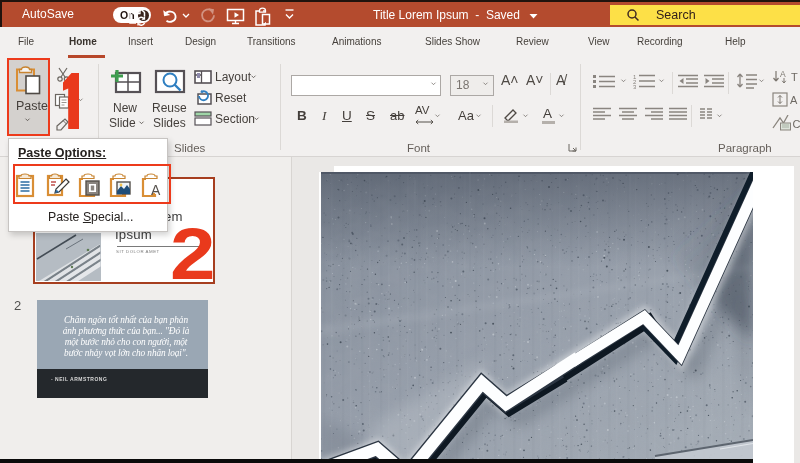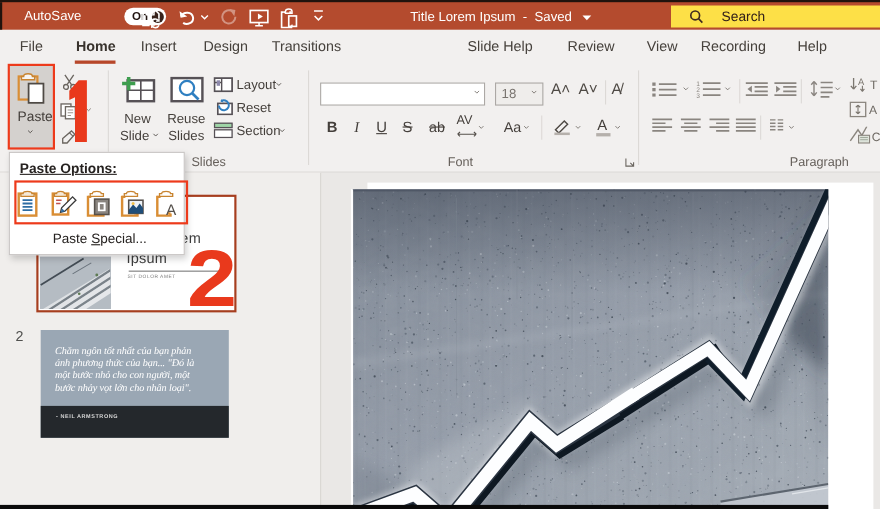--- a/index.html
+++ b/index.html
@@ -13,21 +13,21 @@
   .tb-txt{position:absolute;color:#fff;font-size:12px;line-height:27px;top:-1px;}
   #autosave{left:22px;}
   #toggle{position:absolute;left:79px;top:5px;width:38px;height:16px;background:#fff;border-radius:8px;margin-left:34px;}
   #toggle .on{position:absolute;left:7px;top:2px;font-size:10.5px;font-weight:bold;color:#211511;}
   #toggle .knob{position:absolute;right:2.5px;top:2.5px;width:11px;height:11px;border-radius:50%;background:#38231c;}
   #doctitle{position:absolute;left:373px;top:0;font-size:12px;color:#ffffff;line-height:26px;}
   #searchbox{position:absolute;left:610px;top:3px;width:190px;height:20px;background:#fde047;}
   #searchbox .stext{position:absolute;left:46px;top:0px;font-size:12.5px;color:#33201a;line-height:20px;}
   
   #tabrow{left:0;top:27px;width:800px;height:32px;}
-  .tab{position:absolute;top:0;font-size:13px;color:#46413c;line-height:30px;text-align:center;}
+  .tab{position:absolute;top:0;font-size:10px;color:#46413c;line-height:30px;text-align:center;}
   .tab.home{font-weight:bold;color:#38322d;}
   #homeline{position:absolute;left:68px;top:28px;width:37px;height:2.6px;background:#b7472a;}
   
   #ribbon{left:0;top:59px;width:800px;height:98px;background:#f2f0ef;border-bottom:1px solid #d7d4d2;box-sizing:border-box;}
   .vsep{position:absolute;width:1px;background:#dcd9d6;}
   .glabel{position:absolute;font-size:11.5px;color:#655f5a;}
   .btxt{position:absolute;font-size:12px;color:#443f3b;}
   .chev{position:absolute;width:7px;height:4px;}
   
   #pastebtn{position:absolute;left:8.5px;top:0px;width:39px;height:76px;background:#d4d1ce;}
@@ -38,21 +38,21 @@
   #popup .pspecial{position:absolute;left:39px;top:71px;font-size:12.3px;color:#262220;text-align:right;}
   
   .redbox{position:absolute;border:2.6px solid #ed3a1b;box-sizing:border-box;z-index:40;background:transparent;}
   .rednum{position:absolute;color:#e9391c;font-weight:bold;z-index:45;line-height:1;}
   
   #main{left:0;top:157px;width:800px;height:306px;background:#eae8e6;}
   #panel{position:absolute;left:0;top:0;width:292px;height:306px;background:#f0eeec;border-right:1px solid #d8d5d2;box-sizing:border-box;}
   #canvas{position:absolute;left:334px;top:9px;width:460px;height:297px;background:#fff;}
   #photo{position:absolute;left:320px;top:15px;width:433px;height:291px;}
   #thumb1{position:absolute;left:33px;top:20px;width:182px;height:107px;background:#fff;border:2.5px solid #a63e1f;box-sizing:border-box;z-index:5;}
-  #thumb2{position:absolute;left:37px;top:143px;width:171px;height:98px;background:#9aa7b4;z-index:5;}
+  #thumb2{position:absolute;left:37px;top:143px;width:171px;height:98px;background:#9aa7b4;z-index:5;text-align:center;}
   #blackbar{position:absolute;left:0;top:302px;width:753px;height:4px;background:#0a0a0a;z-index:50;}
   .icon{position:absolute;}
 </style>
 </head>
 <body>
 <div id="app">
 
   <div class="abs" id="titlebar">
     <div class="lborder"></div>
     <span class="tb-txt" id="autosave">AutoSave</span>
@@ -104,21 +104,22 @@
       <span class="stext">Search</span>
     </div>
   </div>
 
   <div class="abs" id="tabrow">
     <span class="tab" style="left:18px">File</span>
     <span class="tab home" style="left:69px">Home</span>
     <span class="tab" style="left:128px">Insert</span>
     <span class="tab" style="left:185px">Design</span>
     <span class="tab" style="left:247px">Transitions</span>
-    <span class="tab" style="left:425px">Slide Help</span>
+    <span class="tab" style="left:332px">Animations</span>
+    <span class="tab" style="left:425px">Slides Show</span>
     <span class="tab" style="left:516px">Review</span>
     <span class="tab" style="left:588px">View</span>
     <span class="tab" style="left:637px">Recording</span>
     <span class="tab" style="left:725px">Help</span>
     <div id="homeline"></div>
   </div>
 
   <div class="abs" id="ribbon">
     <div id="pastebtn"></div>
     

